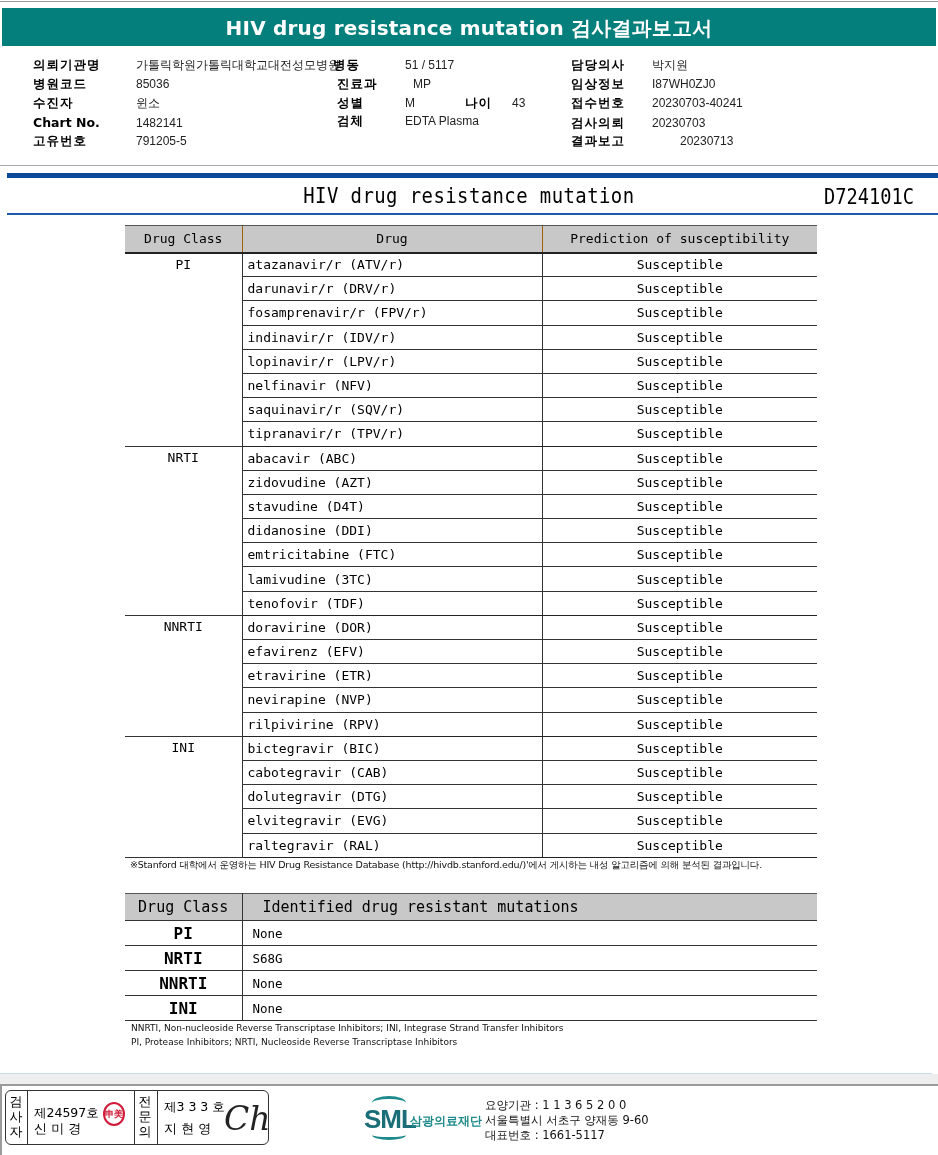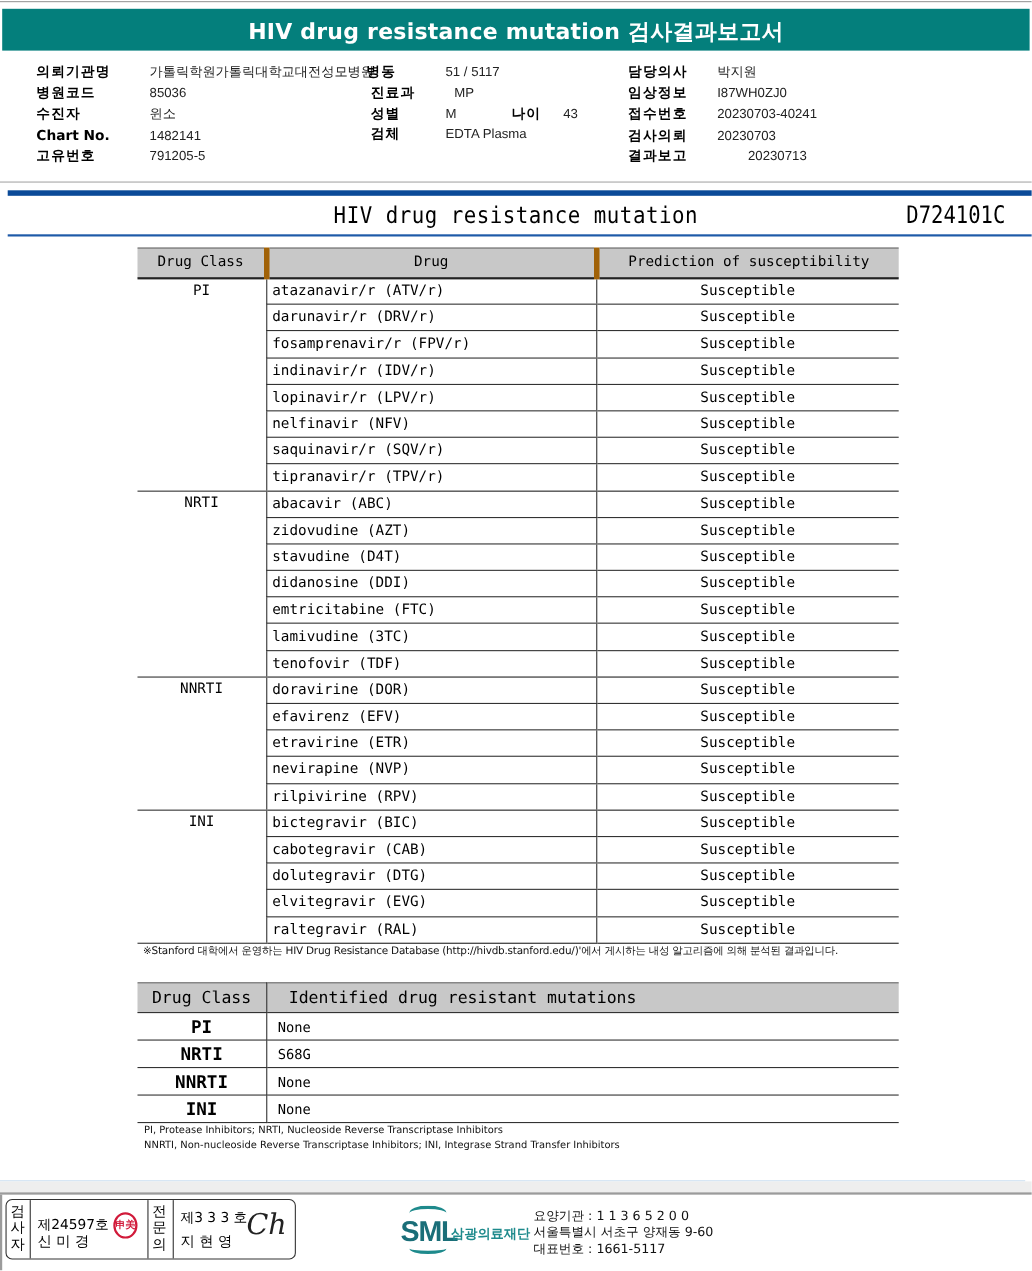--- a/index.html
+++ b/index.html
@@ -18,21 +18,21 @@
   .sep-gray { position: absolute; left: 0; top: 165px; width: 938px; height: 1px; background: #a8a8a8; }
   .sep-blue-thick { position: absolute; left: 7px; top: 173px; width: 931px; height: 5px; background: #0b4a98; }
   .sep-blue-thin { position: absolute; left: 7px; top: 213px; width: 931px; height: 2px; background: #1e5aa8; }
 
   .doc-title { position: absolute; left: 0; top: 184px; width: 938px; text-align: center; font-family: "DejaVu Sans Mono", monospace;
     font-size: 21px; letter-spacing: 0.5px; transform: scaleX(0.9); transform-origin: 468px 0; }
   .doc-code { position: absolute; right: 24px; top: 184px; font-family: "DejaVu Sans Mono", monospace; font-size: 22px; transform: scaleX(0.85); transform-origin: right top; }
 
   table { border-collapse: collapse; position: absolute; }
   .t1 { left: 125px; top: 225px; width: 692px; font-family: "DejaVu Sans Mono", monospace; font-size: 13px; }
-  .t1 th { background: #c8c8c8; font-weight: normal; height: 27px; border-top: 1px solid #555; border-bottom: 2px solid #222; border-left: 5px solid #a16207; }
+  .t1 th { background: #c8c8c8; font-weight: normal; height: 27px; border-top: 1px solid #555; border-bottom: 2px solid #222; border-left: 1px solid #a16207; }
   .t1 th:first-child { border-left: none; }
   .t1 td { height: 24.2px; border-bottom: 1px solid #333; border-left: 1px solid #333; padding: 0 5px; }
   .t1 td.cls { border-left: none; text-align: center; vertical-align: top; padding-top: 3px; width: 117px; }
   .t1 td.drug { width: 300px; }
   .t1 td.pred { text-align: center; }
   .t1 tr.group-end td { border-bottom: 1.5px solid #222; }
 
   .note1 { position: absolute; left: 130px; top: 858px; width: 690px; font-size: 9.5px; line-height: 13px; color: #111; letter-spacing: -0.2px; }
 
   .t2 { left: 125px; top: 893px; width: 692px; font-family: "DejaVu Sans Mono", monospace; }
@@ -48,21 +48,21 @@
   .foot-line1 { position: absolute; left: 0; top: 1073px; width: 932px; height: 1px; background: #c7dcef; }
   .foot-band { position: absolute; left: 0; top: 1074px; width: 938px; height: 12px; background: #eeeeee; border-bottom: 2px solid #9b9b9b; }
   .foot-left-edge { position: absolute; left: 0; top: 1086px; width: 2px; height: 69px; background: #9b9b9b; }
 
   .stamp-box { position: absolute; left: 5px; top: 1090px; width: 264px; height: 55px; border: 1px solid #333; border-radius: 6px; }
   .stamp-box .vlbl { position: absolute; top: 3px; width: 18px; font-size: 13px; line-height: 15px; text-align: center; }
   .stamp-box .vline { position: absolute; top: 0; width: 1px; height: 53px; background: #333; }
   .stamp-box .txt { position: absolute; font-size: 13px; }
   .seal { position: absolute; left: 97px; top: 11px; width: 22px; height: 24px; border-radius: 50%; border: 2px solid #d11a3a; color: #d11a3a;
     font-size: 9px; line-height: 20px; text-align: center; font-weight: bold; }
-  .sig { position: absolute; left: 218px; top: 8px; font-family: "DejaVu Serif", serif; font-style: italic; font-size: 26px; color: #222; }
+  .sig { position: absolute; left: 218px; top: 8px; font-family: "DejaVu Serif", serif; font-style: italic; font-size: 33px; color: #222; }
 
   .logo { position: absolute; left: 364px; top: 1096px; width: 120px; height: 46px; }
   .logo .arc-top { position: absolute; left: 8px; top: 0; width: 34px; height: 14px; border-top: 3px solid #1e8a8c; border-radius: 50% 50% 0 0; }
   .logo .arc-bot { position: absolute; left: 8px; top: 34px; width: 34px; height: 10px; border-bottom: 3px solid #1e8a8c; border-radius: 0 0 50% 50%; }
   .logo .sml { position: absolute; left: 0; top: 8px; font-family: "Liberation Sans", sans-serif; font-weight: bold; font-size: 26px; color: #1a6e78; letter-spacing: -1px; }
   .logo .name { position: absolute; left: 46px; top: 17px; font-size: 12px; font-weight: bold; color: #1e8a8c; white-space: nowrap; text-align: center; }
 
   .org-info { position: absolute; left: 485px; top: 1098px; font-size: 11.5px; line-height: 15px; color: #111; }
 </style>
 </head>
@@ -280,22 +280,22 @@
         <td class="c2">None</td>
       </tr>
     <tr>
         <td class="c1">INI</td>
         <td class="c2">None</td>
       </tr>
   </tbody>
 </table>
 
 <div class="note2">
+  <div>NNRTI, Non-nucleoside Reverse Transcriptase Inhibitors; INI, Integrase Strand Transfer Inhibitors</div>
   <div>PI, Protease Inhibitors; NRTI, Nucleoside Reverse Transcriptase Inhibitors</div>
-  <div>NNRTI, Non-nucleoside Reverse Transcriptase Inhibitors; INI, Integrase Strand Transfer Inhibitors</div>
 </div>
 
 <div class="foot-line1"></div>
 <div class="foot-band"></div>
 <div class="foot-left-edge"></div>
 
 <div class="stamp-box">
   <div class="vlbl" style="left:1px;"><span>검<br>사<br>자</span></div>
   <div class="vline" style="left:21px;"></div>
   <div class="txt" style="left:28px; top:14px; font-size:12.5px;">제24597호</div>

